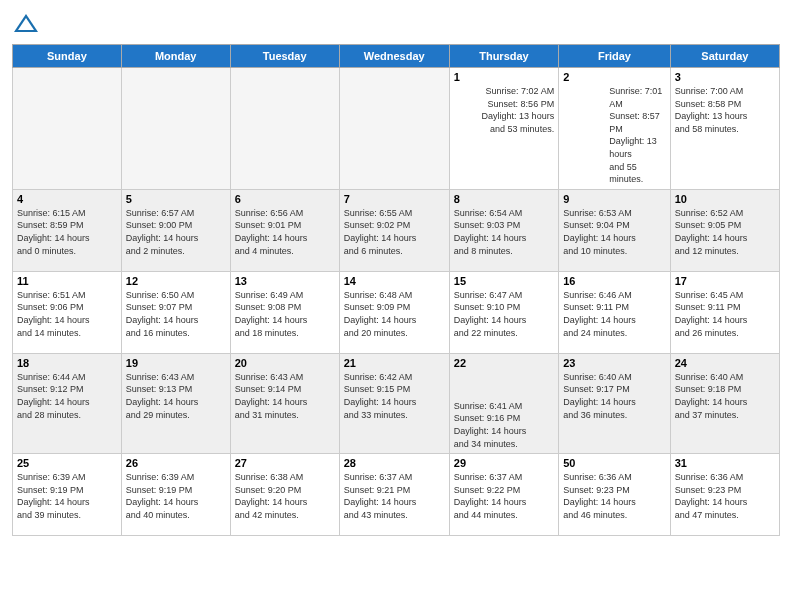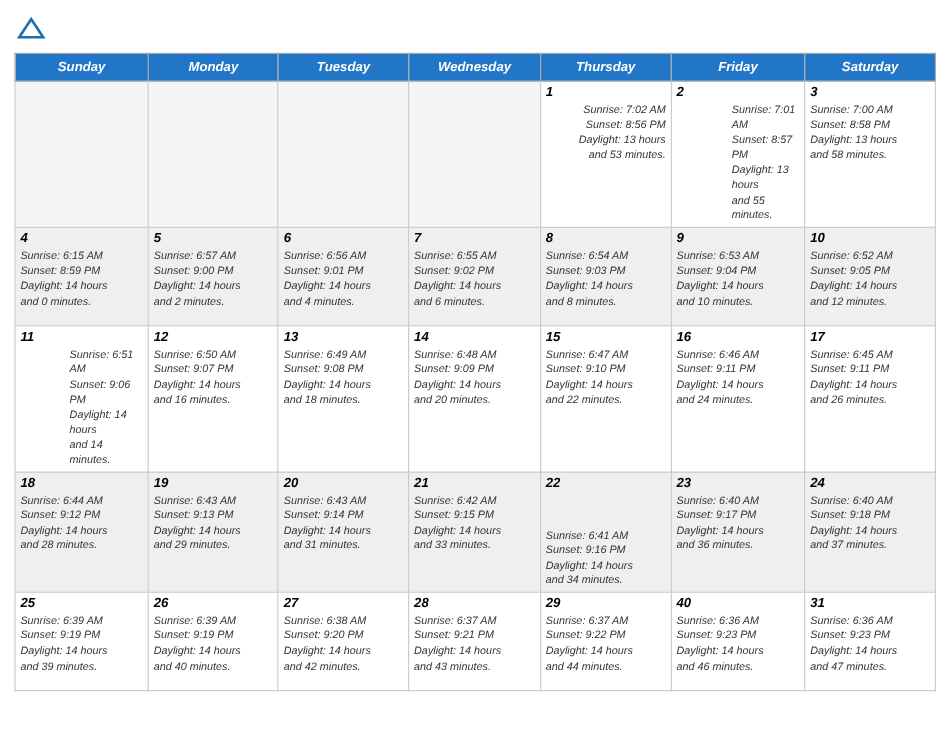--- a/index.html
+++ b/index.html
@@ -7,21 +7,20 @@
       width: 792px;
       height: 612px;
       font-family: Arial, sans-serif;
       background: #fff;
       overflow: hidden;
     }
     .page {
       width: 792px;
       height: 492px;
       padding: 10px 12px;
-      font-style: italic;
     }
     .header {
       display: flex;
       justify-content: space-between;
       align-items: flex-start;
       margin-bottom: 6px;
     }
     .logo {
       display: flex;
       align-items: center;
@@ -209,21 +208,21 @@
             <span class="day-num">10</span>
             <div class="day-info" style="white-space: pre-line;">Sunrise: 6:52 AM
 Sunset: 9:05 PM
 Daylight: 14 hours
 and 12 minutes.</div>
           </td>
         </tr>
         <tr>
           <td>
             <span class="day-num">11</span>
-            <div class="day-info" style="white-space: pre-line; margin-left: 41px;">Sunrise: 6:51 AM
+            <div class="day-info" style="white-space: pre-line;">Sunrise: 6:51 AM
 Sunset: 9:06 PM
 Daylight: 14 hours
 and 14 minutes.</div>
           </td>
           <td>
             <span class="day-num">12</span>
             <div class="day-info" style="white-space: pre-line;">Sunrise: 6:50 AM
 Sunset: 9:07 PM
 Daylight: 14 hours
 and 16 minutes.</div>
@@ -345,21 +344,21 @@
 and 43 minutes.</div>
           </td>
           <td>
             <span class="day-num">29</span>
             <div class="day-info" style="white-space: pre-line;">Sunrise: 6:37 AM
 Sunset: 9:22 PM
 Daylight: 14 hours
 and 44 minutes.</div>
           </td>
           <td>
-            <span class="day-num">40</span>
+            <span class="day-num">50</span>
             <div class="day-info" style="white-space: pre-line;">Sunrise: 6:36 AM
 Sunset: 9:23 PM
 Daylight: 14 hours
 and 46 minutes.</div>
           </td>
           <td>
             <span class="day-num">31</span>
             <div class="day-info" style="white-space: pre-line;">Sunrise: 6:36 AM
 Sunset: 9:23 PM
 Daylight: 14 hours

